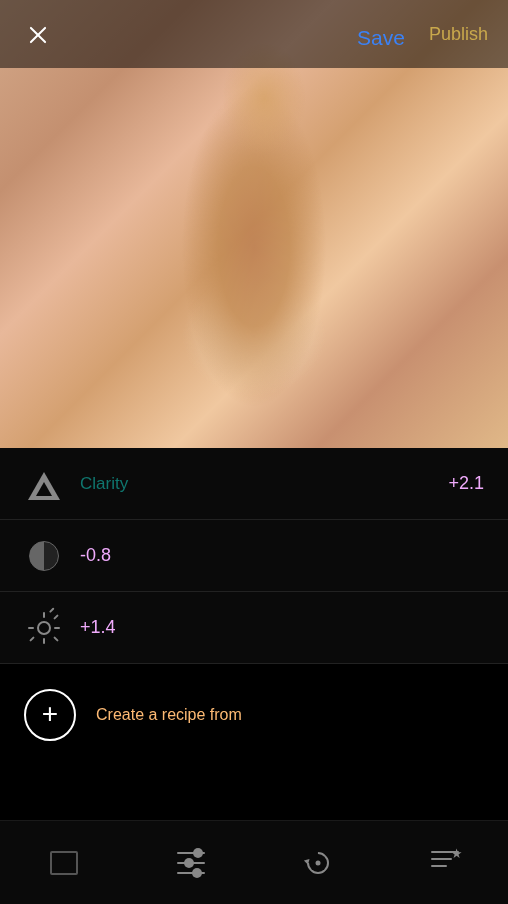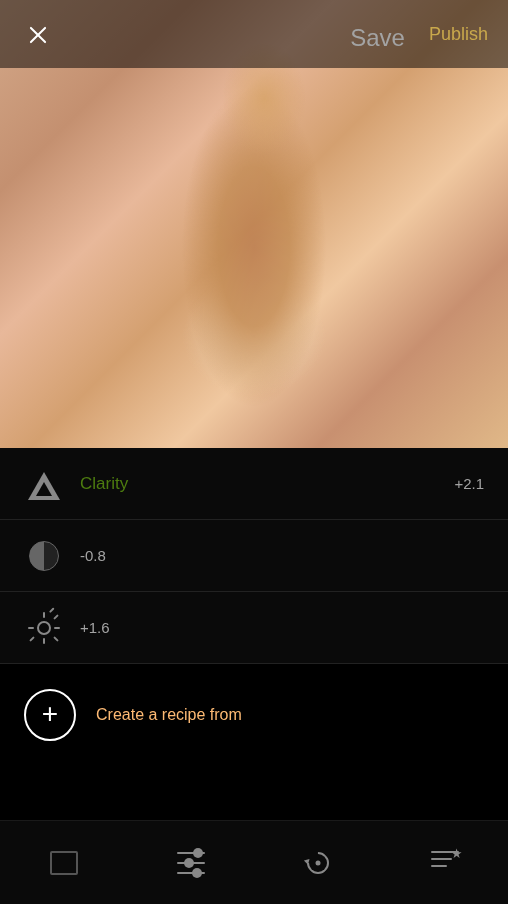--- a/index.html
+++ b/index.html
@@ -56,22 +56,22 @@
     .close-icon::before { transform: rotate(45deg); }
     .close-icon::after  { transform: rotate(-45deg); }
 
     .header-actions {
       display: flex;
       align-items: center;
       gap: 24px;
     }
 
     .save-btn {
-      font-size: 24px;
-      color: #a3a3a3;
+      font-size: 21px;
+      color: #3b82f6;
       background: none;
       border: none;
       cursor: pointer;
       font-weight: 400;
       margin-top: 8px;
     }
 
     .publish-btn {
       font-size: 18px;
       color: #c9a84c;
@@ -150,27 +150,27 @@
       width: 30px;
       height: 30px;
       border-radius: 50%;
       background: linear-gradient(to right, #666 50%, #222 50%);
       border: 1px solid #666;
     }
 
     .adj-name {
       flex: 1;
       font-size: 17px;
-      color: #4d7c0f;
+      color: #0f766e;
       font-weight: 400;
     }
 
     .adj-value {
-      font-size: 15px;
-      color: #a3a3a3;
+      font-size: 18px;
+      color: #f0abfc;
       font-weight: 400;
     }
 
     
     .recipe-card {
       position: absolute;
       top: 660px;
       left: 0;
       right: 0;
       height: 110px;
@@ -280,21 +280,21 @@
           <div style="position:absolute;width:2px;height:6px;background:#888;border-radius:1px;left:50%;margin-left:-1px;bottom:0;transform-origin:50% top;"></div>
           <div style="position:absolute;width:6px;height:2px;background:#888;border-radius:1px;top:50%;margin-top:-1px;left:0;"></div>
           <div style="position:absolute;width:2px;height:6px;background:#888;border-radius:1px;top:2px;right:3px;transform:rotate(45deg);"></div>
           <div style="position:absolute;width:2px;height:6px;background:#888;border-radius:1px;bottom:2px;right:3px;transform:rotate(-45deg);"></div>
           <div style="position:absolute;width:2px;height:6px;background:#888;border-radius:1px;bottom:2px;left:3px;transform:rotate(45deg);"></div>
         </div>
 
         <div style="width:14px;height:14px;border-radius:50%;border:2px solid #888;background:transparent;position:relative;z-index:1;"></div>
       </div>
     </div>
-    <span class="adj-value">+1.6</span>
+    <span class="adj-value">+1.4</span>
   </div>
 </div>
 
 <div class="recipe-card">
   <div class="recipe-plus">
     <span class="plus-symbol">+</span>
   </div>
   <div class="recipe-text">
     <span>Create a recipe from</span><br>
   </div>

